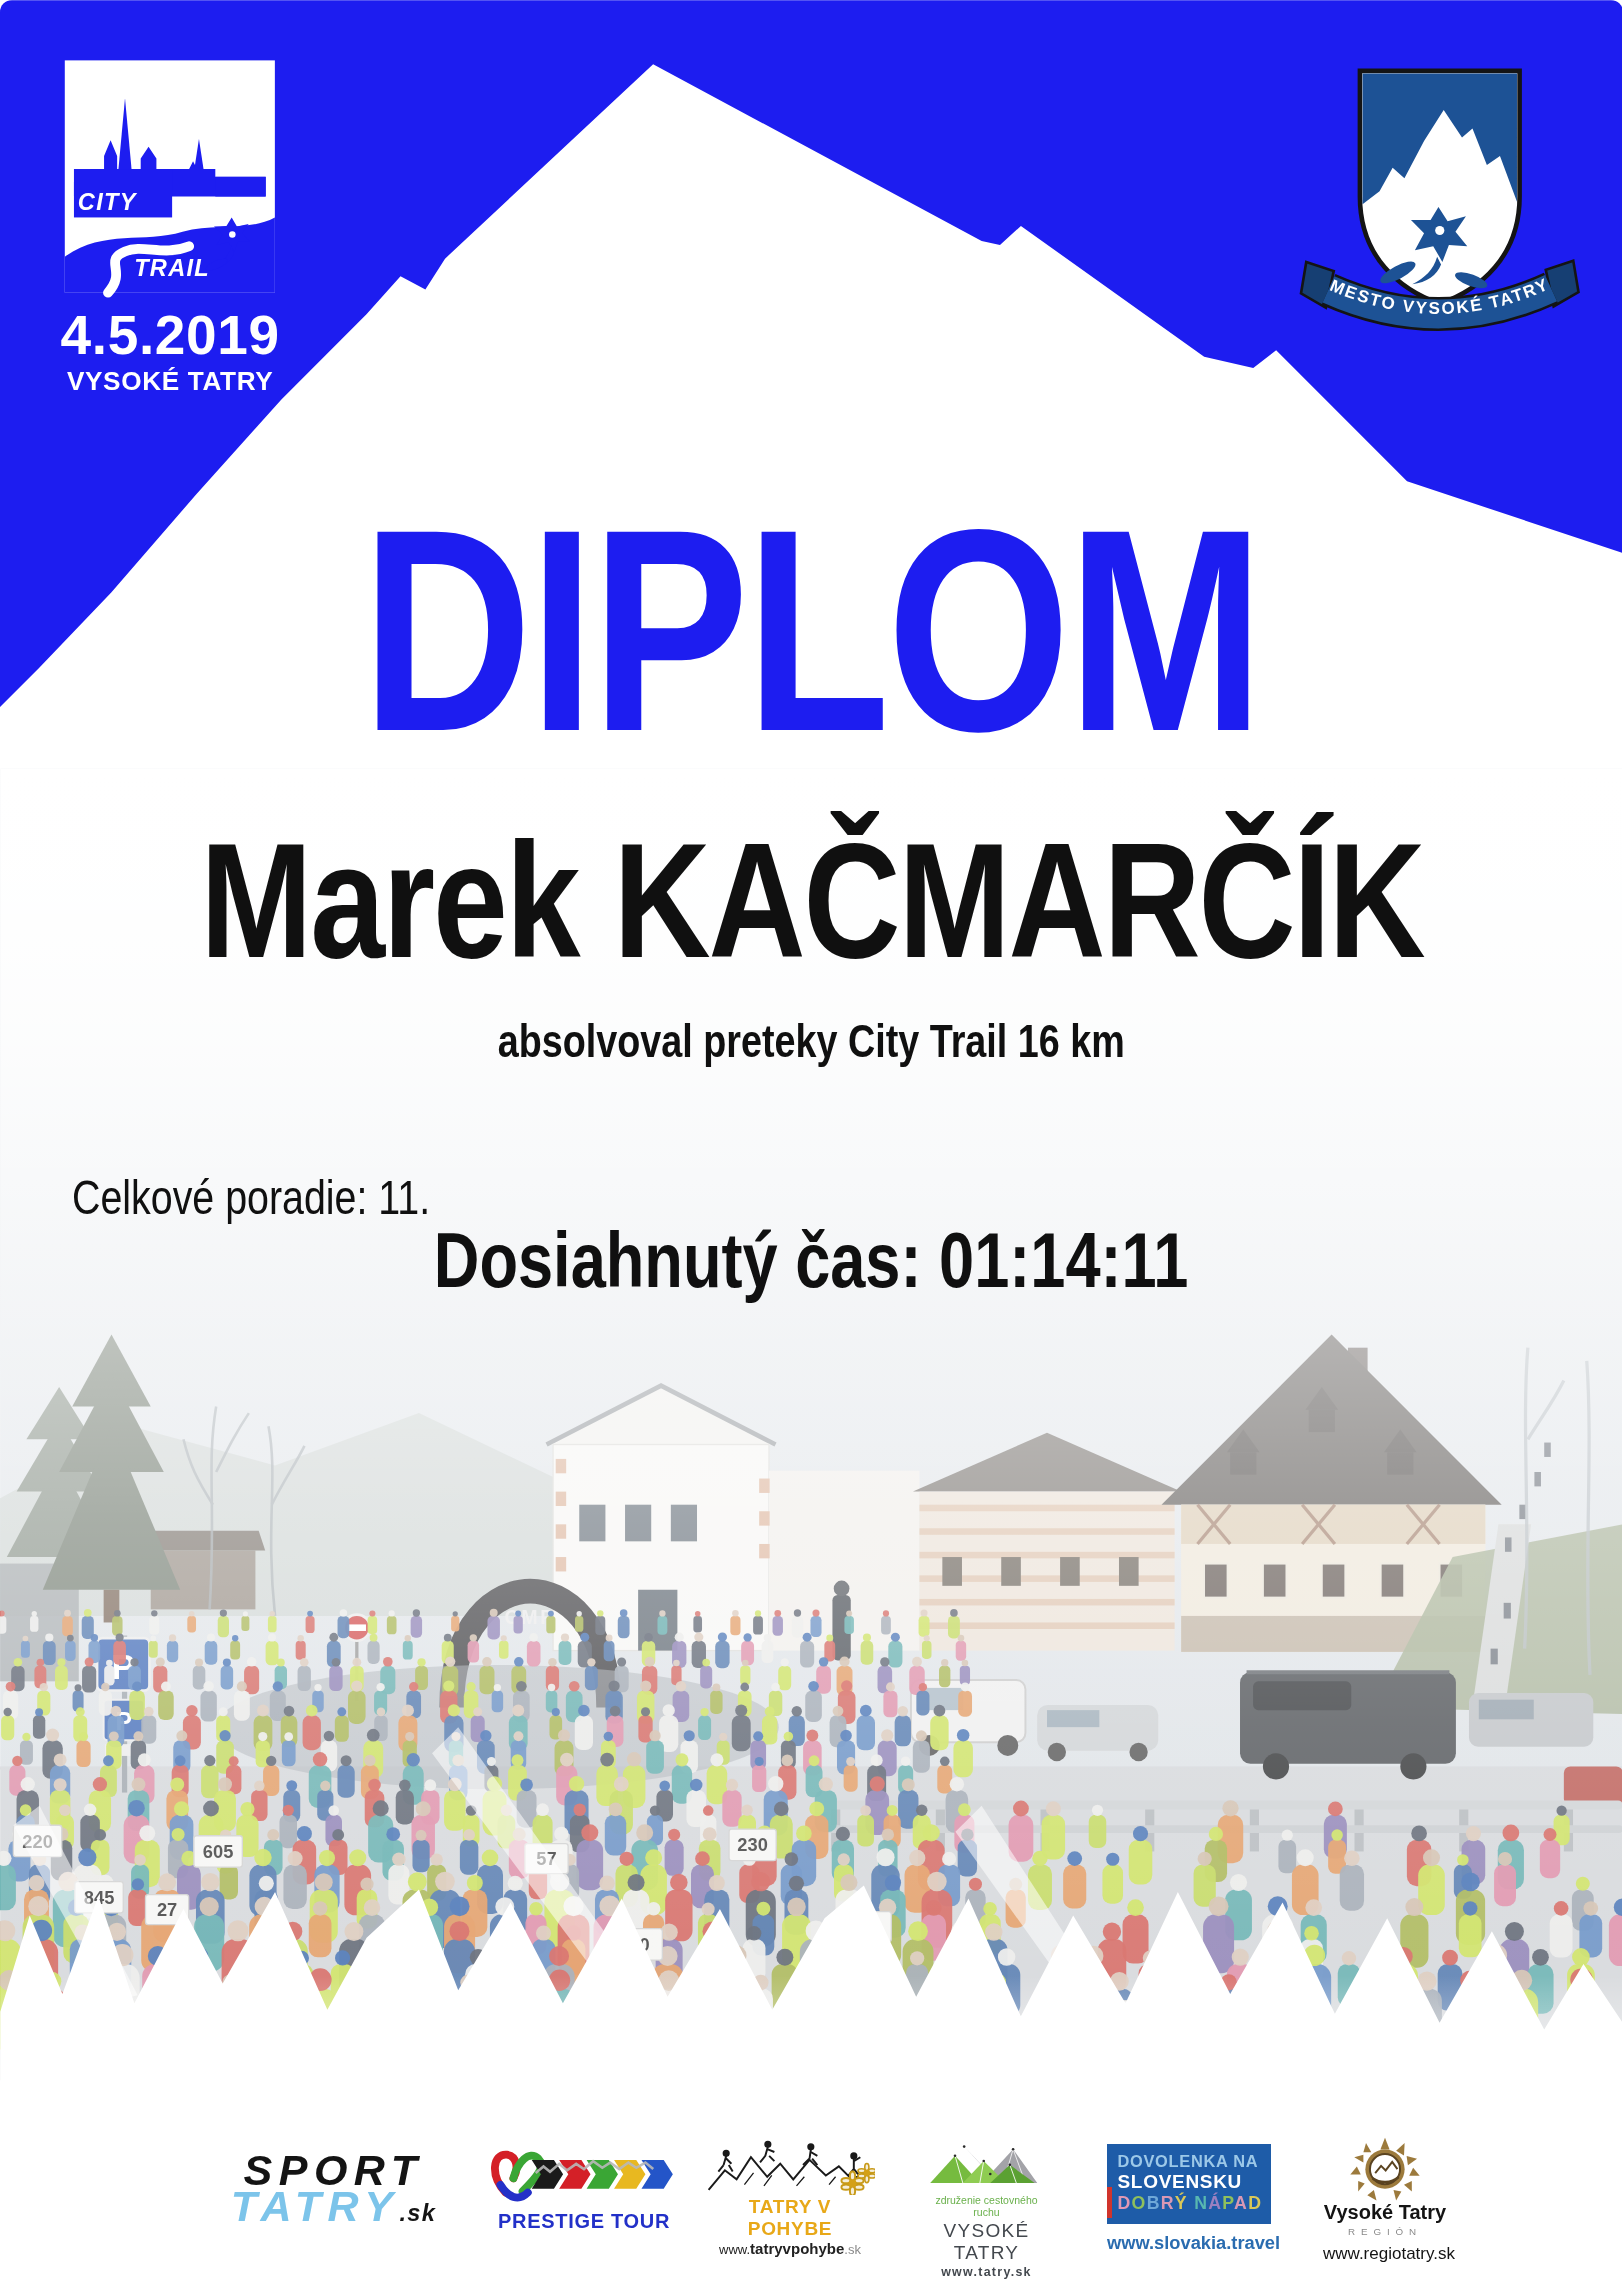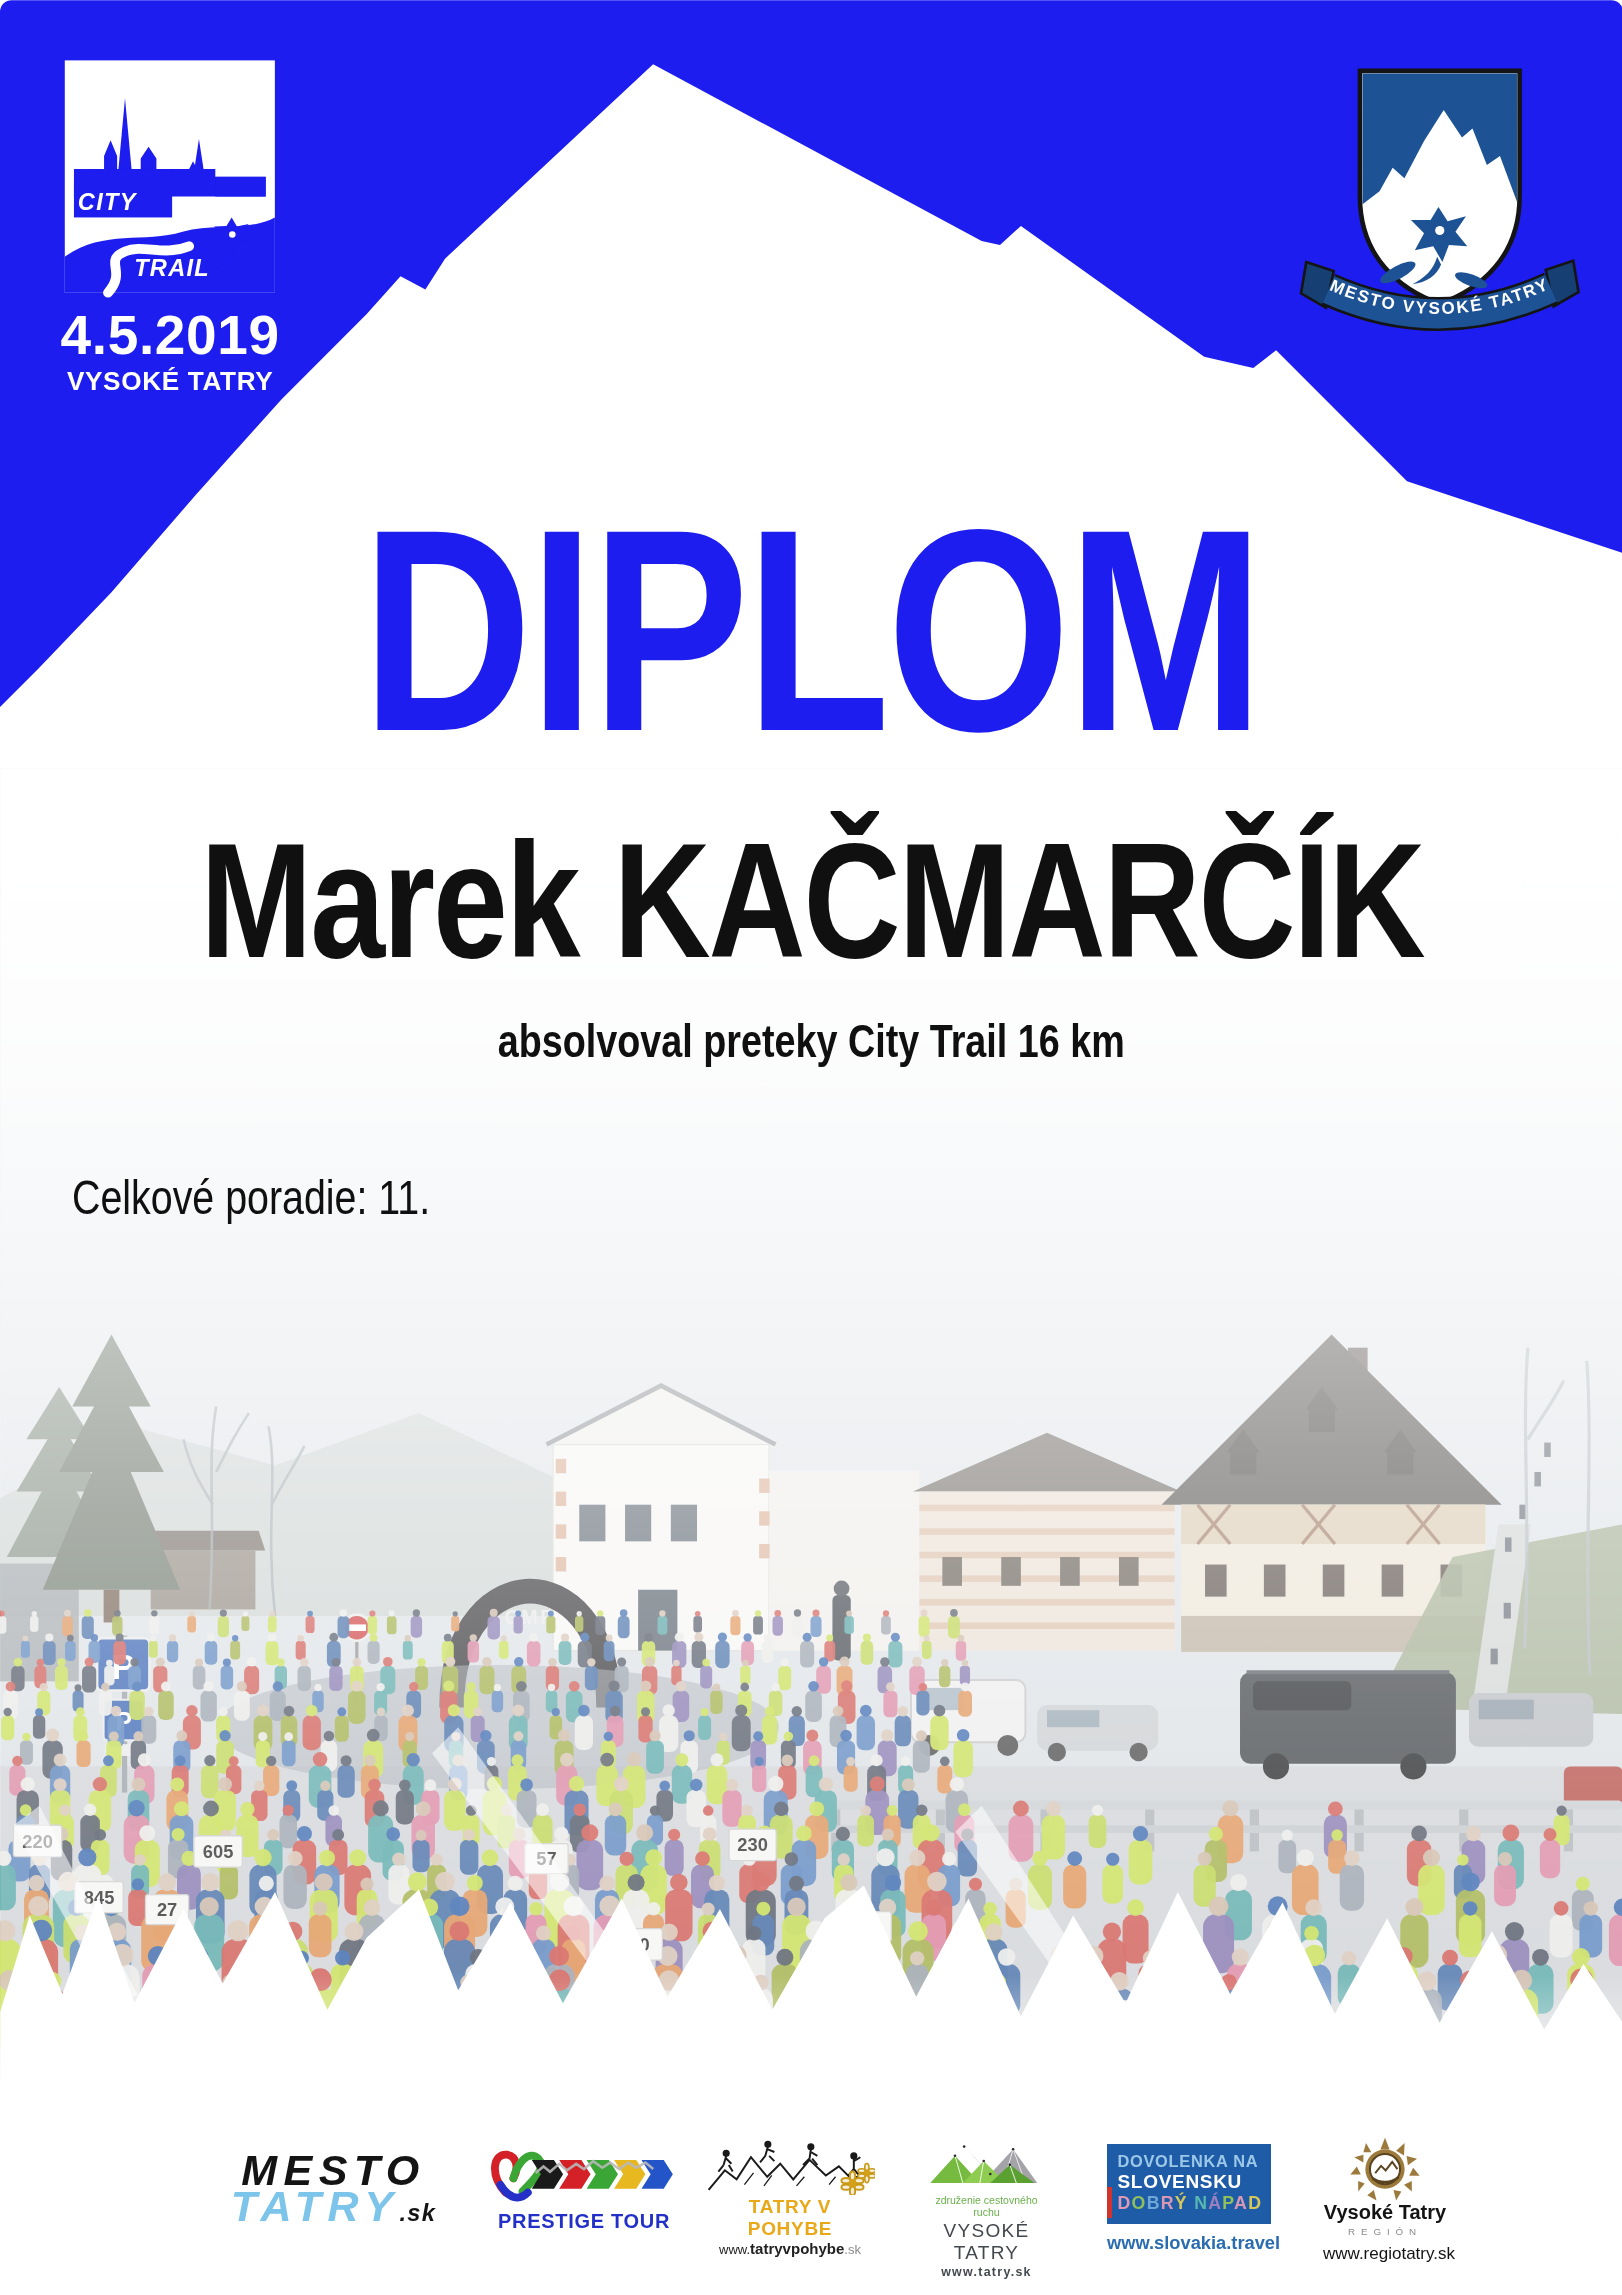--- a/index.html
+++ b/index.html
@@ -1338,25 +1338,28 @@
   </div>
 
   <div class="abs ctr line1">
     <span class="cond">absolvoval preteky City Trail 16 km</span>
   </div>
 
   <div class="abs rankrow" style="left:72px;">
     <span class="cond-l"><span>Celkové poradie:</span>&nbsp;<span>11.</span></span>
   </div>
 
+  <div class="abs ctr time">
+    <span class="cond"><span>Dosiahnutý čas:</span>&nbsp;<span>01:14:11</span></span>
+  </div>
 
   <div class="abs sponsors">
 
     <div class="logo sport">
-      <div class="sp1">MESTO</div>
+      <div class="sp1">SPORT</div>
       <div class="sp2"><span>TATRY</span><span class="sk">.sk</span></div>
     </div>
 
     <div class="logo prestige">
       <svg width="196" height="76" viewBox="0 0 300 116">
         <path d="M30,88 C6,62 10,28 32,30 C48,32 50,52 42,66" fill="none" stroke="#d42027" stroke-width="12" stroke-linecap="round"></path>
         <path d="M42,66 C48,42 66,22 80,36 C92,48 78,64 56,86" fill="none" stroke="#3aa635" stroke-width="12" stroke-linecap="round"></path>
         <path d="M22,76 C34,96 50,102 64,88" fill="none" stroke="#2430c8" stroke-width="12" stroke-linecap="round"></path>
         <g>
           <polygon points="70,38 104,38 118,60 104,82 70,82 84,60" fill="#1a1a1a"></polygon>

